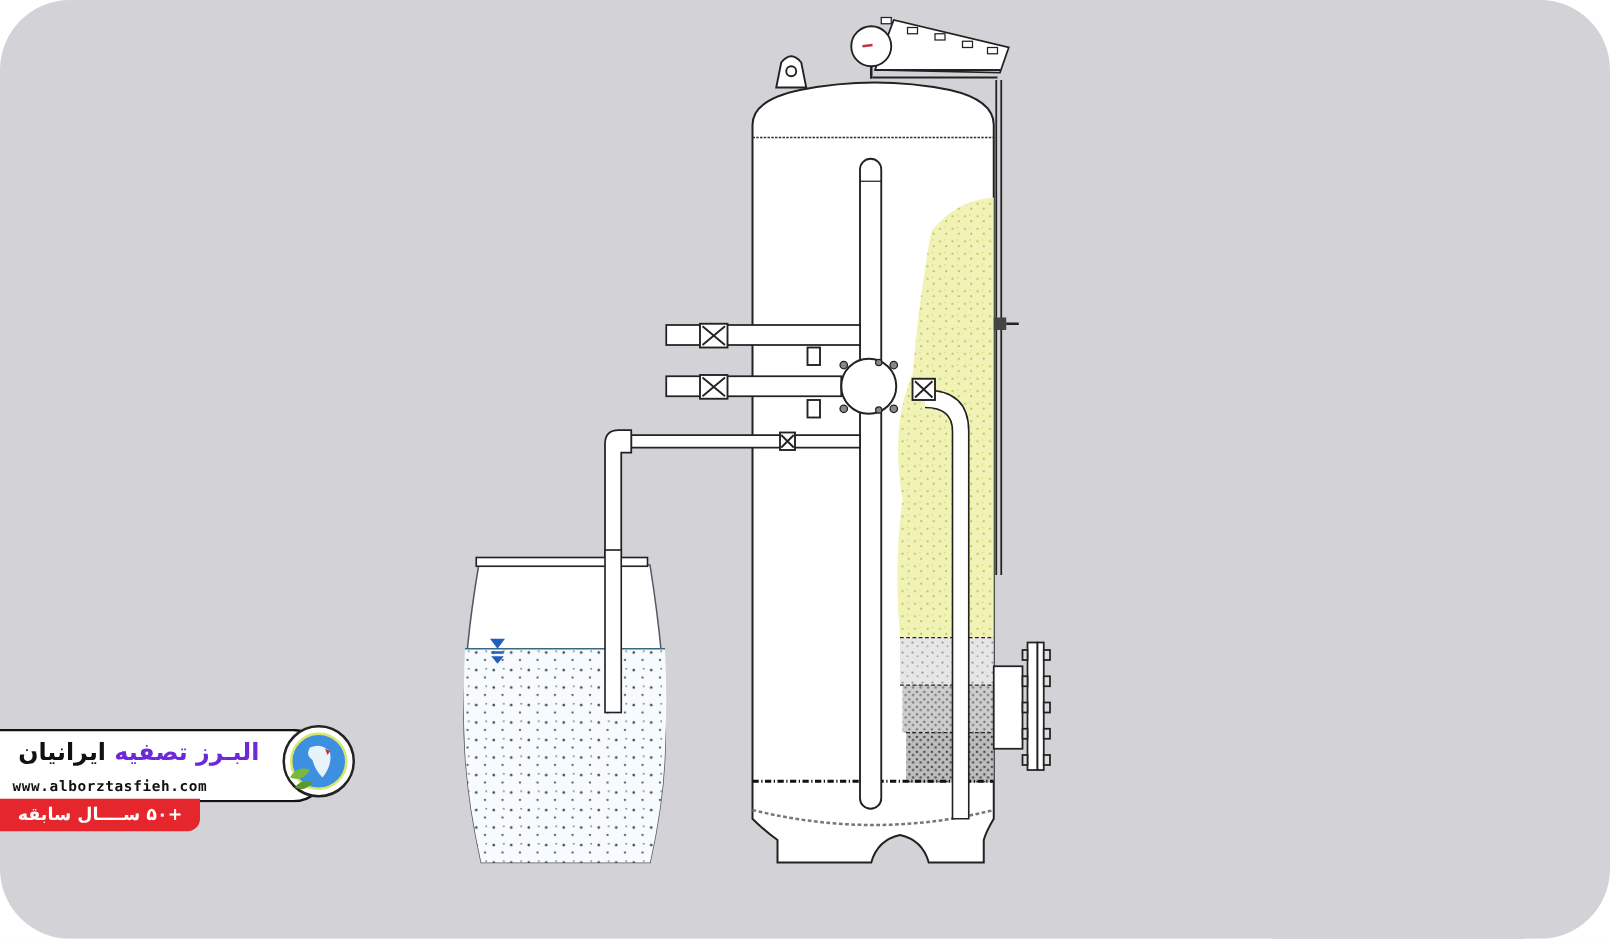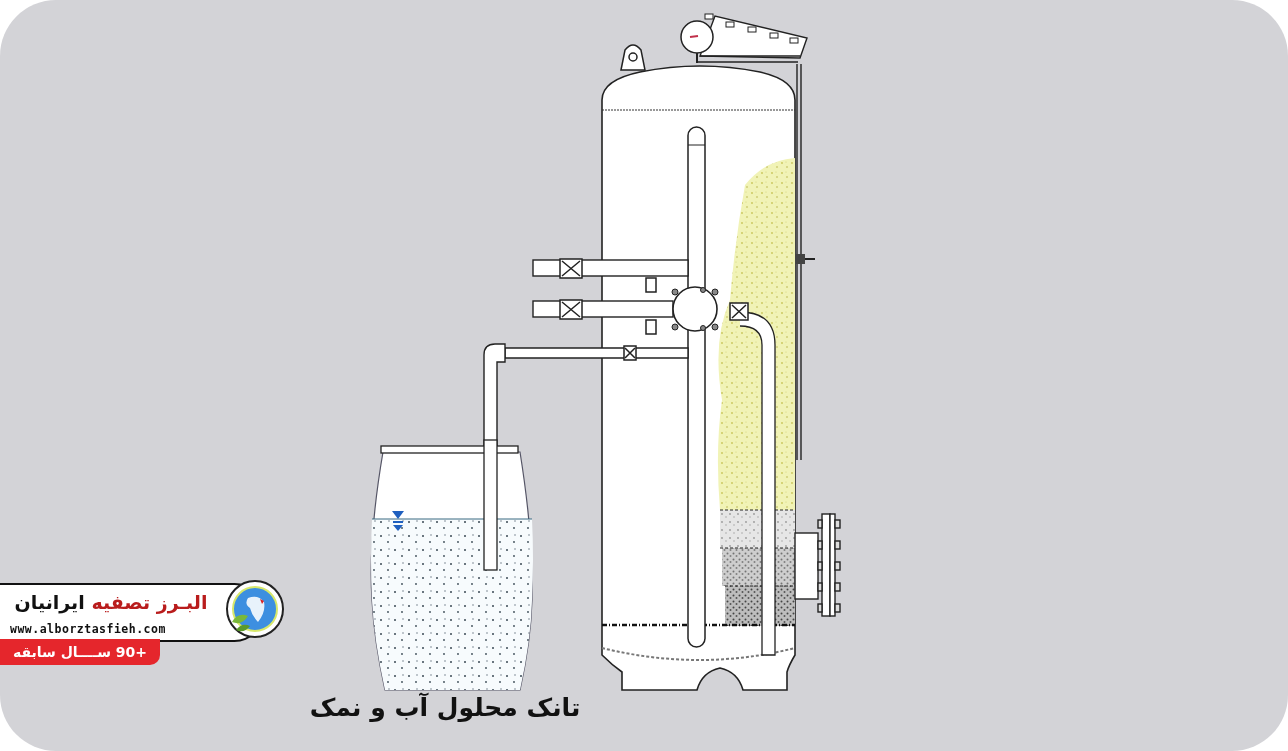--- a/index.html
+++ b/index.html
@@ -8,21 +8,21 @@
   .diagram{position:absolute;left:0;top:0;width:1288px;height:751px;}
   .caption{position:absolute;left:300px;top:693px;width:290px;text-align:center;direction:rtl;
     font-family:"DejaVu Sans",sans-serif;font-weight:bold;font-size:25px;color:#111;letter-spacing:0px;}
   
   .logo{position:absolute;left:0;top:580px;width:290px;height:92px;}
   .logo-box{position:absolute;left:0;top:3px;width:262px;height:55px;background:#fff;
     border:2px solid #111;border-left:none;border-radius:0 30px 30px 0;}
   .logo-globe{position:absolute;left:226px;top:0;width:58px;height:58px;border-radius:50%;background:#fff;border:2px solid #222;
     box-sizing:border-box;}
   .logo-title{position:absolute;left:6px;top:6px;width:210px;text-align:center;direction:rtl;font-weight:bold;font-size:19px;white-space:nowrap;}
-  .logo-title .blue{color:#b91c1c;}
+  .logo-title .blue{color:#6d28d9;}
   .logo-title .dark{color:#111;margin-top:12px;}
   .logo-url{position:absolute;left:10px;top:37px;width:210px;font-family:"DejaVu Sans Mono",monospace;font-weight:bold;font-size:11.5px;color:#111;letter-spacing:0.5px;}
   .logo-badge{position:absolute;left:0;top:59px;width:160px;height:26px;background:#e5262c;border-radius:0 0 10px 0;
     color:#fff;font-weight:bold;font-size:14px;direction:rtl;text-align:center;line-height:26px;}
 </style>
 </head>
 <body>
 
 <div class="card">
   <svg class="diagram" viewBox="0 0 1288 751" xmlns="http://www.w3.org/2000/svg">
@@ -157,35 +157,34 @@
       <rect x="381" y="446" width="137" height="7" fill="#fff" stroke="#222" stroke-width="1.3"></rect>
 
       <rect x="484" y="440" width="13" height="130" fill="#fff" stroke="#222" stroke-width="1.3"></rect>
 
       <path d="M392 511 L404 511 L398 519 Z" fill="#1f5fbf"></path>
       <rect x="393" y="521" width="10" height="2" fill="#1f5fbf"></rect>
       <path d="M393 525 L403 525 L398 531 Z" fill="#1f5fbf"></path>
     </g>
   </svg>
 
-  <div class="caption">تانک محلول آب و نمک</div>
 
   <div class="logo">
     <div class="logo-box">
       <div class="logo-title">
         <span class="blue">البـرز تصفیه</span>
         <span class="dark">ایرانیان</span>
       </div>
       <div class="logo-url">www.alborztasfieh.com</div>
     </div>
     <div class="logo-globe">
       <svg width="54" height="54" viewBox="0 0 54 54">
         <circle cx="27" cy="27" r="22" fill="#3d8fe0"></circle>
         <circle cx="27" cy="27" r="22" fill="none" stroke="#d8e86a" stroke-width="2"></circle>
         <path d="M20 16 Q30 12 36 20 Q38 30 30 40 Q24 34 22 26 Q16 22 20 16 Z" fill="#e8f2fb"></path>
         <path d="M32 17 l4 2 -2 3 z" fill="#d22"></path>
         <path d="M4 40 Q10 30 20 34 Q14 44 4 40 Z" fill="#7ab83a"></path>
         <path d="M8 48 Q14 40 22 44 Q16 52 8 48 Z" fill="#5a9a2a"></path>
       </svg>
     </div>
-    <div class="logo-badge">+90 ســــال سابقه</div>
+    <div class="logo-badge">+۵۰ ســــال سابقه</div>
   </div>
 </div>
 
 </body></html>

